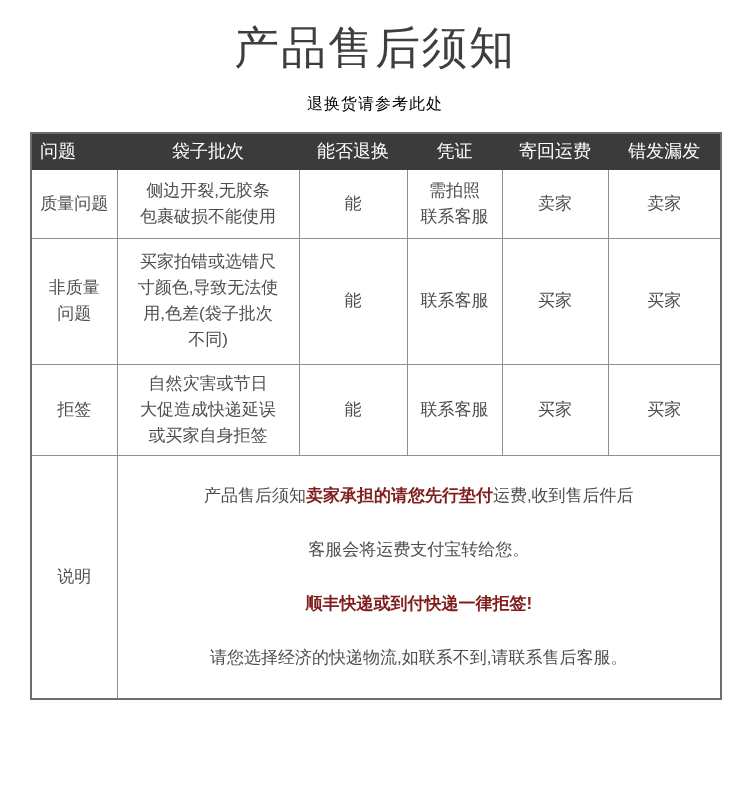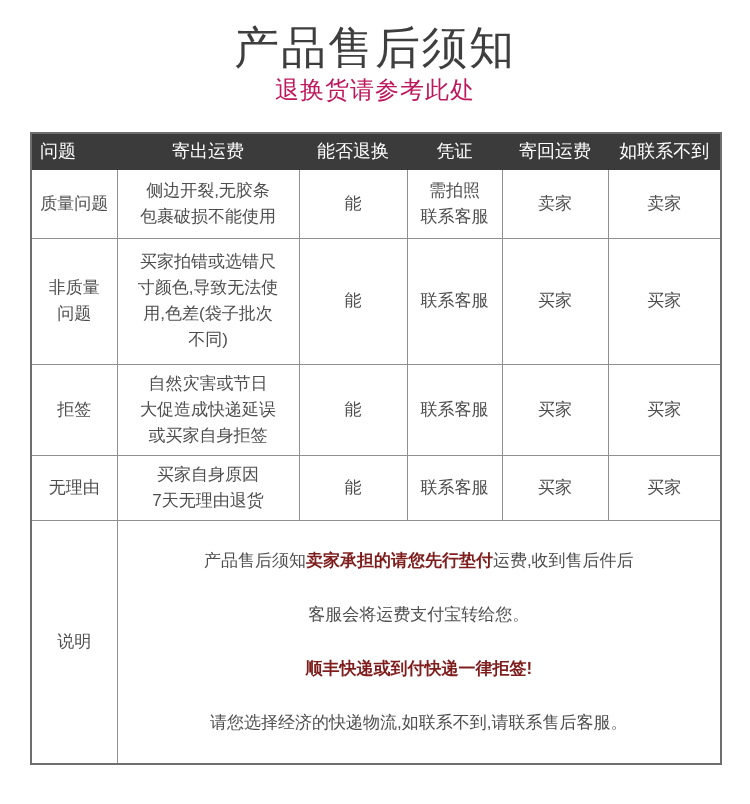--- a/index.html
+++ b/index.html
@@ -16,24 +16,24 @@
   .page-title {
     margin: 0;
     padding-top: 22px;
     font-size: 45px;
     line-height: 52px;
     font-weight: 500;
     color: #3e3e3e;
     letter-spacing: 2px;
   }
   .page-subtitle {
-    margin-top: 4px;
-    font-size: 24px;
+    margin-top: 18px;
+    font-size: 16px;
     line-height: 24px;
-    color: #be185d;
+    color: #000000;
     letter-spacing: 1px;
   }
   table.aftersales {
     position: absolute;
     left: 30px;
     top: 132px;
     width: 690px;
     border-collapse: collapse;
     table-layout: fixed;
     border: 2px solid #6e6e6e;
@@ -96,25 +96,25 @@
       <col style="width:86px">
       <col style="width:182px">
       <col style="width:108px">
       <col style="width:95px">
       <col style="width:106px">
       <col style="width:113px">
     </colgroup>
     <thead>
       <tr>
         <th class="first">问题</th>
-        <th>寄出运费</th>
+        <th>袋子批次</th>
         <th>能否退换</th>
         <th>凭证</th>
         <th>寄回运费</th>
-        <th>如联系不到</th>
+        <th>错发漏发</th>
       </tr>
     </thead>
     <tbody>
       <tr class="r0">
         <td>质量问题</td>
         <td class="reason">侧边开裂,无胶条
 包裹破损不能使用</td>
         <td>能</td>
         <td>需拍照
 联系客服</td>
@@ -136,29 +136,20 @@
       <tr class="r3">
         <td>拒签</td>
         <td class="reason">自然灾害或节日
 大促造成快递延误
 或买家自身拒签</td>
         <td>能</td>
         <td>联系客服</td>
         <td>买家</td>
         <td>买家</td>
       </tr>
-      <tr class="r4">
-        <td>无理由</td>
-        <td class="reason">买家自身原因
-7天无理由退货</td>
-        <td>能</td>
-        <td>联系客服</td>
-        <td>买家</td>
-        <td>买家</td>
-      </tr>
       <tr class="r5">
         <td>说明</td>
         <td class="note" colspan="5">
           <div class="note-line"><span>产品售后须知</span><span class="hl">卖家承担的请您先行垫付</span><span>运费,收到售后件后</span></div>
           <div class="note-line"><span>客服会将运费支付宝转给您。</span></div>
           <div class="note-line"><span class="hl">顺丰快递或到付快递一律拒签!</span></div>
           <div class="note-line"><span>请您选择经济的快递物流,如联系不到,请联系售后客服。</span></div>
         </td>
       </tr>
     </tbody>

